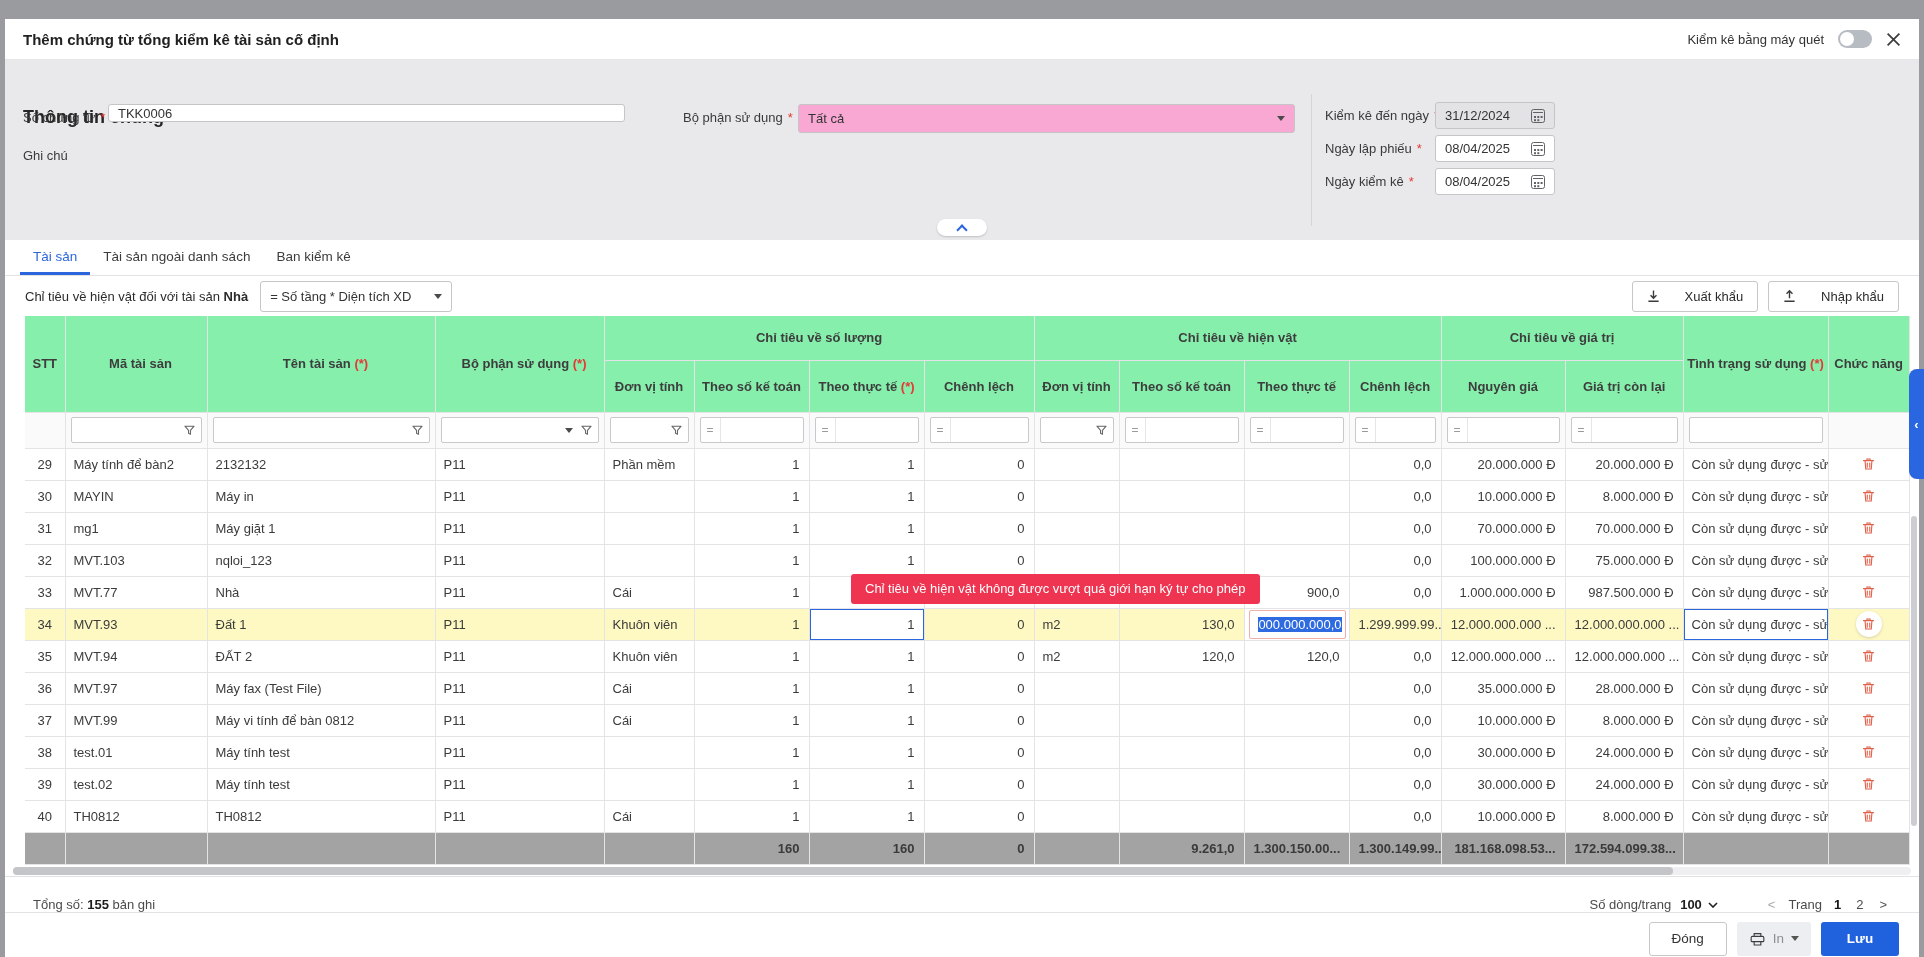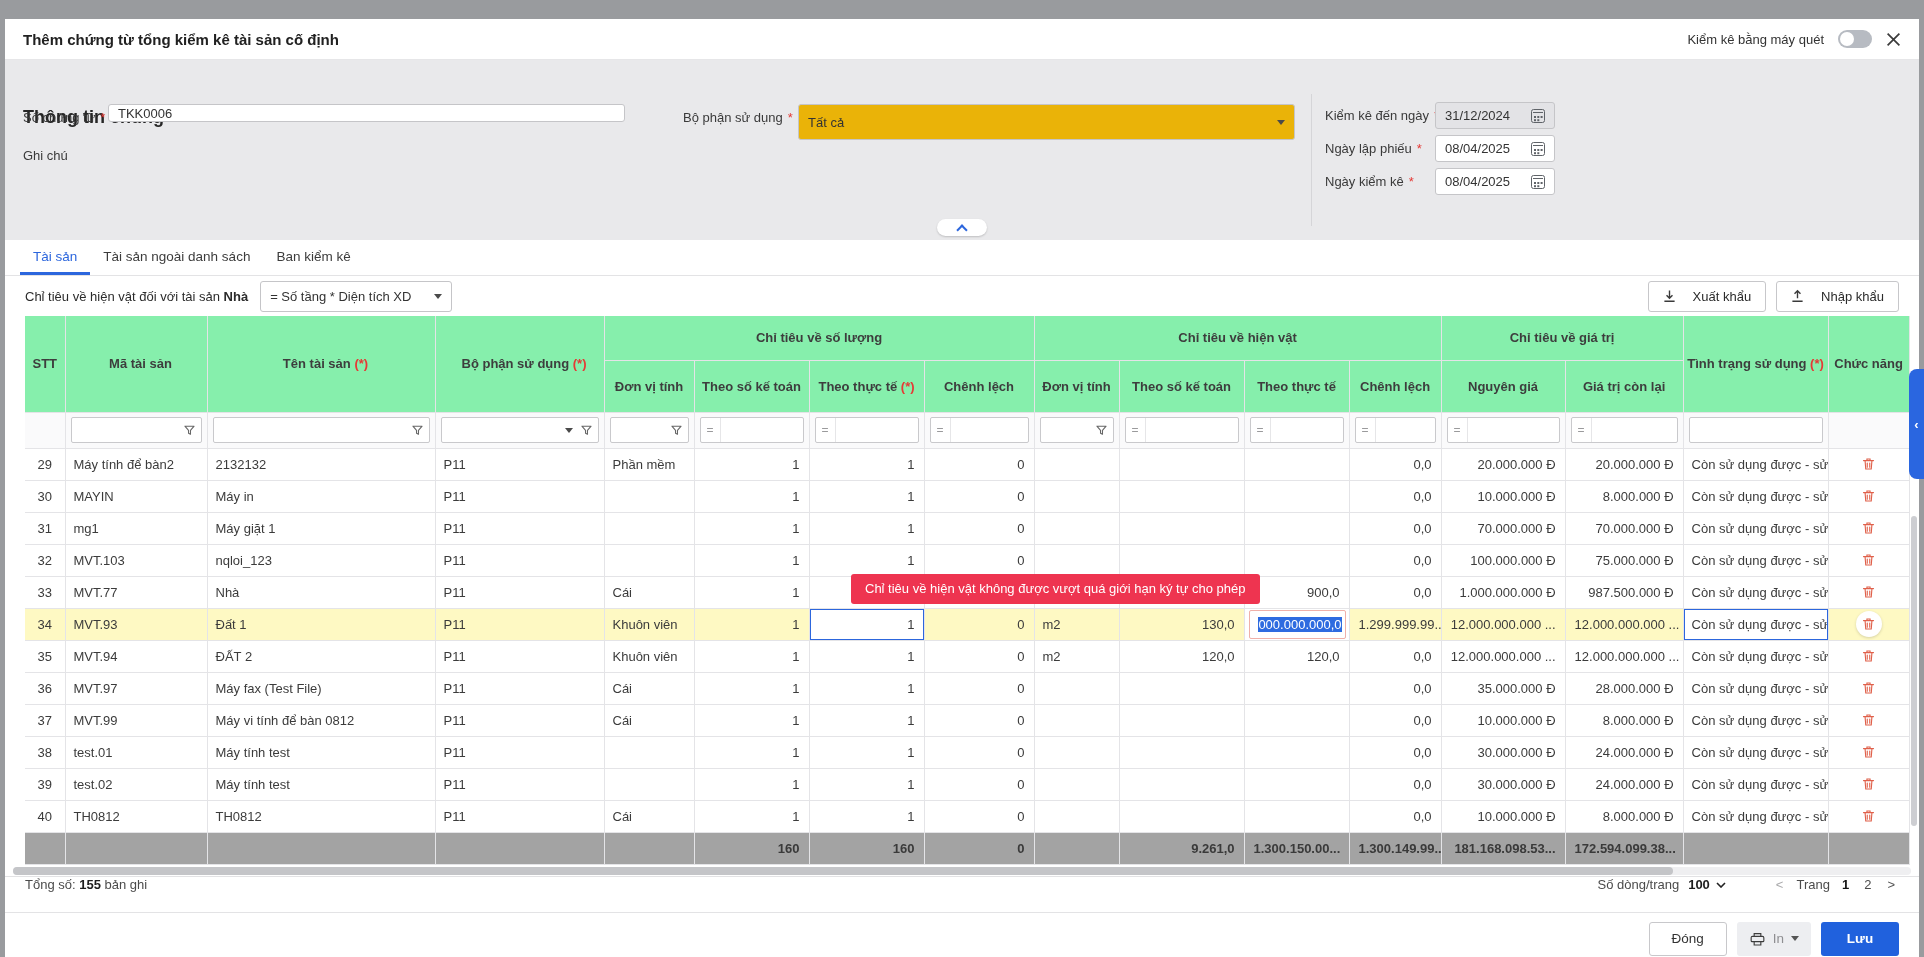--- a/index.html
+++ b/index.html
@@ -28,22 +28,22 @@
   .sec-title { position:absolute; left:18px; top:12px; font-size:18px;
     font-weight:700; color:#262626;margin-top:35px; }
   .lbl { position:absolute; font-size:13px; color:#3a3a3a; }
   .star { color:#e53935; margin-left:5px; font-size:13px; }
   .input, .select, .datebox, .notearea { background:#fff;
     border:1px solid #c5c5c8; border-radius:3px; font-size:13px; color:#333;
     display:flex; align-items:center; padding:0 9px; position:absolute; }
   .pos-docno-lbl { left:18px; top:50px; }
   .pos-docno { left:103px; top:44px; width:517px; height:18px; }
   .pos-dept-lbl { left:678px; top:50px; }
-  .pos-dept { left:793px; top:44px; width:497px; height:36px;
-    justify-content:space-between; background:#eab308; }
+  .pos-dept { left:793px; top:44px; width:497px; height:29px;
+    justify-content:space-between; background:#f9a8d4; }
   .pos-note-lbl { left:18px; top:88px; }
   .notearea { left:103px; top:78px; width:1187px; height:63px;
     align-items:flex-start; padding:7px 9px; color:#b3b3b6; }
   .vdivider { position:absolute; left:1306px; top:34px; height:132px;
     border-left:1px solid #d5d5d8; }
   .pos-d1-lbl { left:1320px; top:48px; display:flex; align-items:center; }
   .pos-d1 { left:1430px; top:42px; width:120px; height:27px;
     background:#e3e3e6; justify-content:space-between; }
   .pos-d2-lbl { left:1320px; top:81px; }
   .pos-d2 { left:1430px; top:75px; width:120px; height:27px; justify-content:space-between; }
@@ -77,21 +77,21 @@
   .tab.active { color:#2c66dd; border-bottom-color:#2c66dd; }
 
   
   .toolbar { position:absolute; left:0; top:257px; width:100%; height:40px;
     background:#fff; display:flex; align-items:center; padding:0 20px; }
   .phys-label { font-size:13px; color:#2b2b2b; }
   .phys-label b { font-weight:700; }
   .formula { position:static; width:192px; height:31px; margin-left:12px;
     justify-content:space-between; cursor:pointer; }
   .spacer { flex:1; }
-  .btn { display:flex; align-items:center; gap:17px; height:31px; padding:0 14px;
+  .btn { display:flex; align-items:center; gap:25px; height:31px; padding:0 14px;
     border-radius:3px; font-size:13px; cursor:pointer; border:1px solid #c7c7ca;
     background:#fff; color:#2b2b2b; font-family:inherit; }
   .btn + .btn { margin-left:10px; }
 
   
   .table-wrap { position:absolute; left:0; top:297px; width:100%; height:560px;
     background:#fff; overflow:hidden; padding:0 20px; }
   table { border-collapse:collapse; table-layout:fixed; width:1884px; }
   th, td { border-right:1px solid #e4e4e7; border-bottom:1px solid #e4e4e7;
     font-size:13px; overflow:hidden; white-space:nowrap; }
@@ -134,21 +134,21 @@
   .vscroll { position:absolute; right:2px; top:200px; width:6px; height:310px;
     background:#cdced2; border-radius:3px; }
   .hscroll { position:absolute; left:8px; right:8px; bottom:1px; height:8px;
     background:#efeff1; border-radius:4px; }
   .hthumb { position:absolute; left:0; top:0; height:8px; width:1660px;
     background:#c4c5c8; border-radius:4px; }
 
   
   .finfo { position:absolute; left:0; top:857px; width:100%; height:36px;
     border-top:1px solid #e2e2e4; background:#fff; display:flex;
-    align-items:flex-start; justify-content:space-between; padding:0 20px;
+    align-items:flex-end; justify-content:space-between; padding:0 28px;
     font-size:13px; color:#4b4b4b; }
   .finfo b { color:#1d1d1d; }
   .pager { display:flex; align-items:center; gap:9px; }
   .rpp { display:flex; align-items:center; gap:6px; cursor:pointer; color:#1d1d1d; }
   .pnav { color:#a9a9ab; font-size:13px; cursor:pointer; padding:0 4px; }
   .pnav.dark { color:#555; }
   .pg { cursor:pointer; padding:0 3px; }
   .pg.cur { font-weight:700; color:#141414; }
   .gap28 { width:28px; }
   .actions { position:absolute; left:0; top:893px; width:100%; height:52px;

